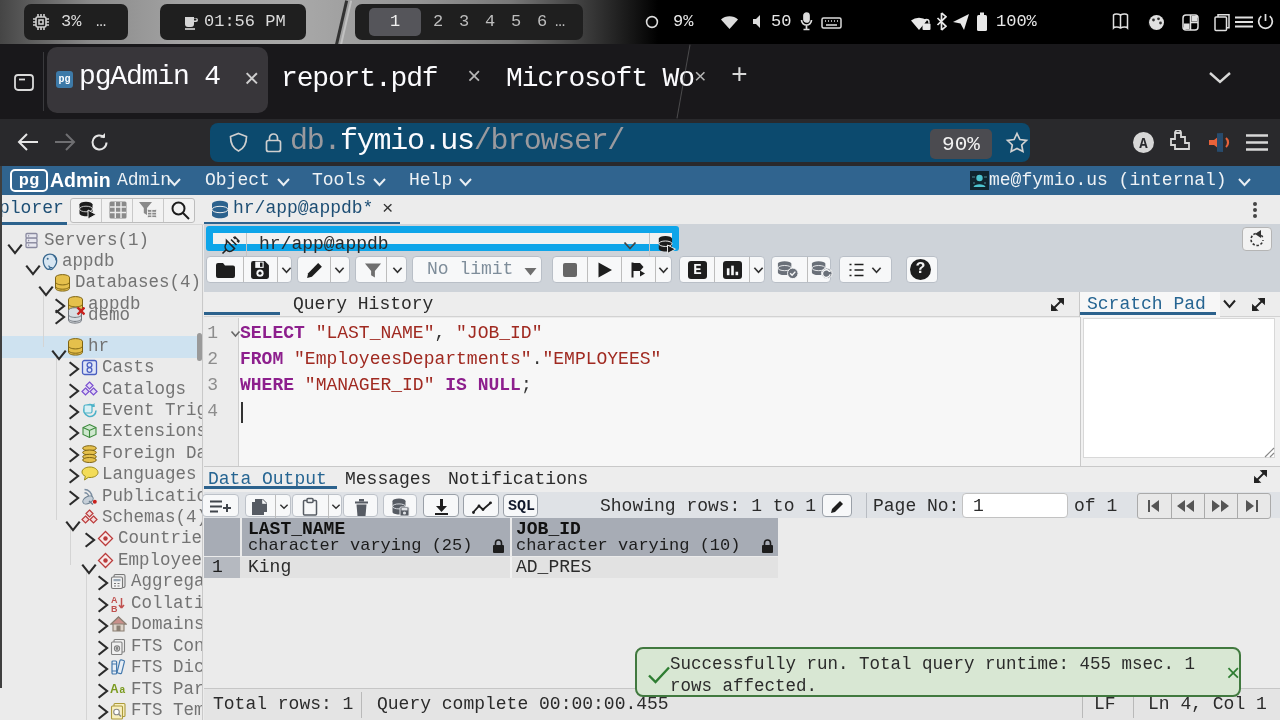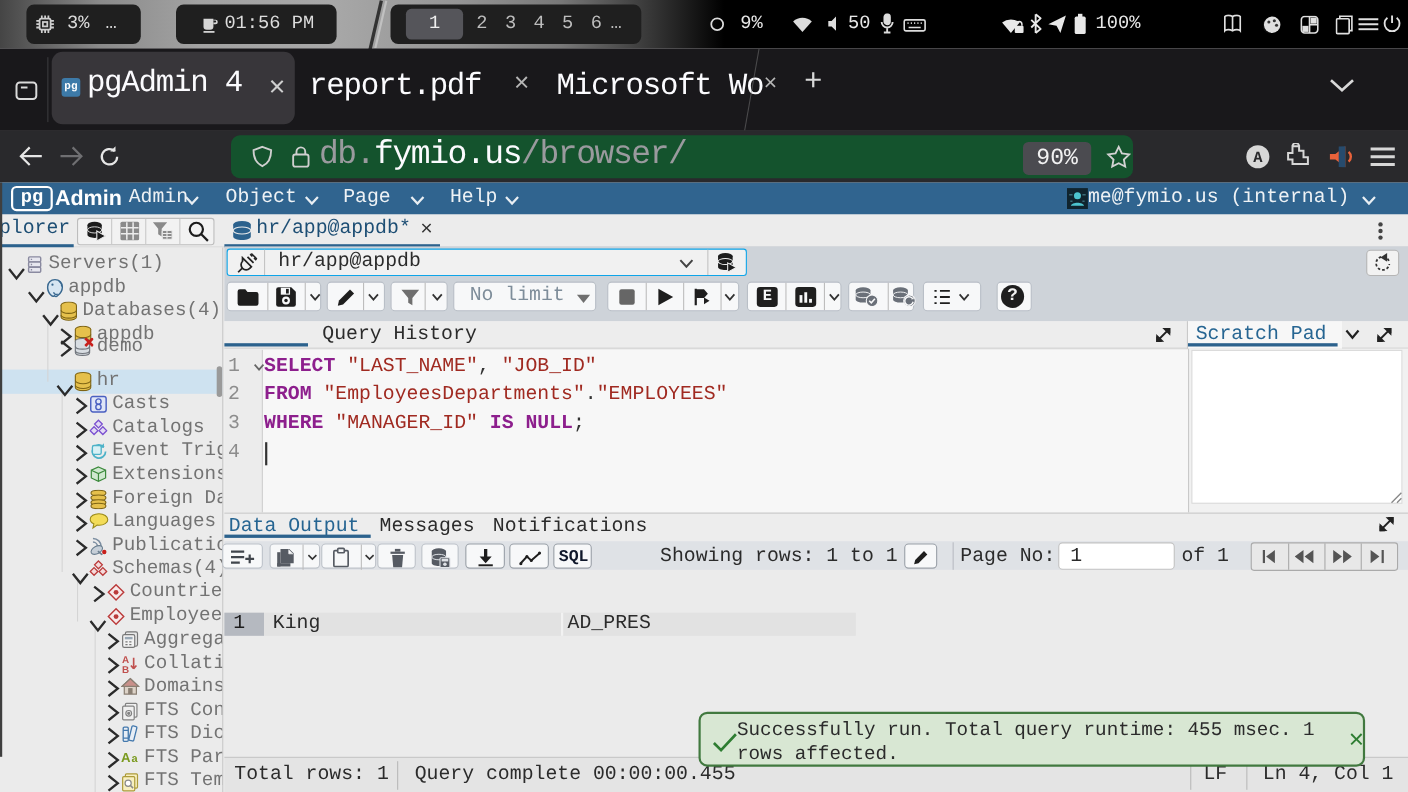--- a/index.html
+++ b/index.html
@@ -15,21 +15,21 @@
     font-size:17px; line-height:36px; }
   #topbar .crack { position:absolute; background:#cfcfcf; opacity:0.55; }
 
   
   #tabbar { left:0; top:44px; width:1280px; height:75px; background:#19181b; color:#efefef; }
   #activetab { position:absolute; left:47px; top:3px; width:221px; height:66px; background:#38363a; border-radius:10px; }
   .tabtxt { font-size:28px; letter-spacing:-1.15px; color:#fbfbfe; }
 
   
   #navbar { left:0; top:119px; width:1280px; height:47px; background:#29292c; }
-  #urlbar { position:absolute; left:210px; top:4px; width:820px; height:39px; background:#14532d; border-radius:8px; }
+  #urlbar { position:absolute; left:210px; top:4px; width:820px; height:39px; background:#0c4a6e; border-radius:8px; }
 
   
   #pgheader { left:0; top:166px; width:1280px; height:29px; background:#30648f; color:#eef2f5; }
   .menu { position:absolute; top:0; height:29px; line-height:29px; font-size:18px; }
 
   
   #toolhead { left:0; top:195px; width:1280px; height:30px; background:#ececec; border-bottom:1px solid #d8d8d8; }
 
   
   #sidebar { left:0; top:225px; width:203px; height:495px; background:#ebebeb; border-right:1px solid #c9c9c9; overflow:hidden; }
@@ -212,21 +212,21 @@
     <div style="position:absolute;left:10px;top:3px;width:38px;height:23px;border:2px solid #fff;border-radius:5px;color:#fff;font-size:17px;font-weight:bold;text-align:center;line-height:20px;">pg</div>
     <span style="position:absolute;left:50px;top:3px;font-family:'Liberation Sans',sans-serif;font-size:19.5px;font-weight:bold;color:#fff;">Admin</span>
     <span class="menu" style="left:117px;">Admin</span>
       <svg class="ico" style="left:167px;top:11px;" width="15" height="10" viewBox="0 0 15 10" fill="none" stroke="#e8eef3" stroke-width="2">
         <path d="M2 2l5.5 6L13 2"></path>
       </svg>
     <span class="menu" style="left:205px;">Object</span>
       <svg class="ico" style="left:276px;top:11px;" width="15" height="10" viewBox="0 0 15 10" fill="none" stroke="#e8eef3" stroke-width="2">
         <path d="M2 2l5.5 6L13 2"></path>
       </svg>
-    <span class="menu" style="left:312px;">Page</span>
+    <span class="menu" style="left:312px;">Tools</span>
       <svg class="ico" style="left:372px;top:11px;" width="15" height="10" viewBox="0 0 15 10" fill="none" stroke="#e8eef3" stroke-width="2">
         <path d="M2 2l5.5 6L13 2"></path>
       </svg>
     <span class="menu" style="left:409px;">Help</span>
       <svg class="ico" style="left:458px;top:11px;" width="15" height="10" viewBox="0 0 15 10" fill="none" stroke="#e8eef3" stroke-width="2">
         <path d="M2 2l5.5 6L13 2"></path>
       </svg>
     <div style="position:absolute;left:970px;top:5px;width:19px;height:19px;background:#10242e;"><svg width="19" height="19" viewBox="0 0 19 19">
           <circle cx="9.5" cy="7" r="3.2" fill="#4dc4cf"></circle>
           <path d="M3.5 16c.8-3.6 11.2-3.6 12 0z" fill="#4dc4cf"></path>
@@ -536,21 +536,21 @@
               <path d="M8.6 12.1l2.4 2.4" stroke="#8a8a8a" stroke-width="1.4"></path>
             </svg></span>
           <span style="position:absolute;left:131px;top:0;">FTS Templates</span>
         </div>
     </div>
     <div style="position:absolute;left:197px;top:108px;width:5px;height:28px;background:#9a9a9a;border-radius:3px;"></div>
   </div>
   <div class="abs" id="main"></div>
 
   <div class="abs" style="left:204px;top:224px;width:1076px;height:68px;background:#ced3d9;"></div>
-  <div class="abs" style="left:206px;top:226px;width:473px;height:25px;border:1px solid #0ea5e9;background:#f1f1f1;border-radius:3px;">
+  <div class="abs" style="left:206px;top:226px;width:473px;height:25px;border:7px solid #0ea5e9;background:#f1f1f1;border-radius:3px;">
     <svg class="ico" style="left:7px;top:2px;" width="21" height="21" viewBox="0 0 21 21" fill="none" stroke="#222" stroke-width="1.6">
         <path d="M2.5 18.5 6 15"></path>
         <path d="M6.5 8.5a4.6 4.6 0 0 0 0 6.5 4.6 4.6 0 0 0 6.5 0l1.5-1.5-8-8z"></path>
         <path d="M11 4.5l5.5 5.5M13.5 2l2 2M19 7.5l-2-2"></path>
         <path d="M14.5 1.5 19.5 6.5" stroke-width="1.4"></path>
       </svg>
     <div style="position:absolute;left:33px;top:0;width:1px;height:23px;background:#c4c4c4;"></div>
     <span style="position:absolute;left:46px;top:1px;font-size:18px;color:#2b2b2b;">hr/app@appdb</span>
     <svg class="ico" style="left:410px;top:8px;" width="14" height="9" viewBox="0 0 14 9" fill="none" stroke="#444" stroke-width="1.8">
         <path d="M1.5 1.5 7 7.5l5.5-6"></path>
@@ -817,20 +817,36 @@
       </svg>
     <svg class="ico" style="left:73px;top:6px;" width="18" height="12" viewBox="0 0 18 12" fill="#555">
         <path d="M1 0v12l8-6zM10 0v12l8-6z"></path>
       </svg>
     <svg class="ico" style="left:107px;top:6px;" width="14" height="12" viewBox="0 0 14 12" fill="#555">
         <path d="M1 0v12l8-6z"></path>
         <rect x="11" y="0" width="2" height="12"></rect>
       </svg>
   </div>
 
+  <div class="abs" style="left:204px;top:518px;width:574px;height:38px;background:#a7acb5;">
+    <div style="position:absolute;left:36px;top:0;width:2px;height:38px;background:#ebebeb;"></div>
+    <div style="position:absolute;left:306px;top:0;width:2px;height:38px;background:#ebebeb;"></div>
+    <span style="position:absolute;left:44px;top:1px;font-size:18px;font-weight:bold;color:#111;">LAST_NAME</span>
+    <span style="position:absolute;left:44px;top:18px;font-size:17px;color:#1d1d1d;">character varying (25)</span>
+    <svg class="ico" style="left:288px;top:21px;" width="13" height="15" viewBox="0 0 13 15" fill="#1d1d1d">
+        <rect x="1" y="6" width="11" height="8" rx="1"></rect>
+        <path d="M3.5 6V4a3 3 0 0 1 6 0v2" fill="none" stroke="#1d1d1d" stroke-width="1.6"></path>
+      </svg>
+    <span style="position:absolute;left:312px;top:1px;font-size:18px;font-weight:bold;color:#111;">JOB_ID</span>
+    <span style="position:absolute;left:312px;top:18px;font-size:17px;color:#1d1d1d;">character varying (10)</span>
+    <svg class="ico" style="left:557px;top:21px;" width="13" height="15" viewBox="0 0 13 15" fill="#1d1d1d">
+        <rect x="1" y="6" width="11" height="8" rx="1"></rect>
+        <path d="M3.5 6V4a3 3 0 0 1 6 0v2" fill="none" stroke="#1d1d1d" stroke-width="1.6"></path>
+      </svg>
+  </div>
   <div class="abs" style="left:204px;top:557px;width:574px;height:21px;background:#e2e2e2;">
     <div style="position:absolute;left:0;top:0;width:36px;height:21px;background:#b5b9c0;"></div>
       <span style="position:absolute;left:8px;top:0;font-size:18px;color:#1d1d1d;line-height:21px;">1</span>
     <div style="position:absolute;left:306px;top:0;width:2px;height:21px;background:#f2f2f2;"></div>
     <span style="position:absolute;left:44px;top:0px;font-size:18px;color:#2b2b2b;">King</span>
     <span style="position:absolute;left:312px;top:0px;font-size:18px;color:#2b2b2b;">AD_PRES</span>
   </div>
 
   <div class="abs" style="left:204px;top:688px;width:1076px;height:32px;background:#e4e4e4;border-top:1px solid #c6c6c6;font-size:18px;color:#2b2b2b;">
     <span style="position:absolute;left:9px;top:5px;">Total rows: 1</span>

